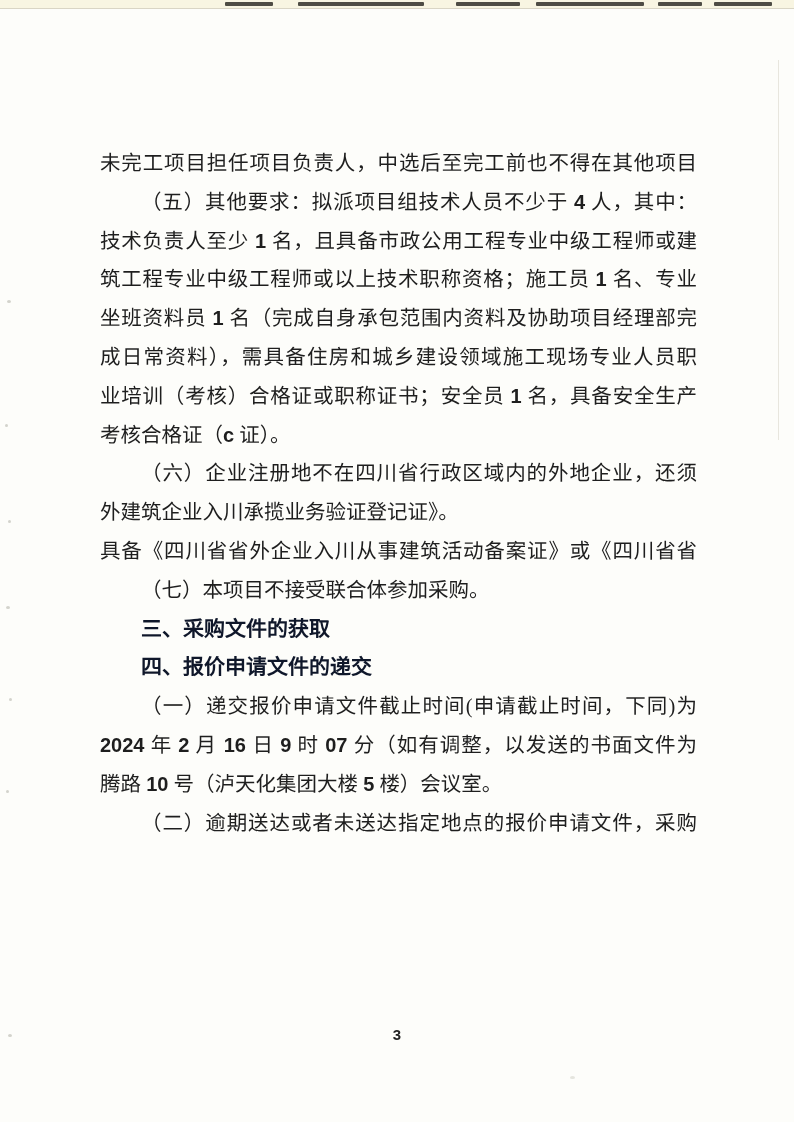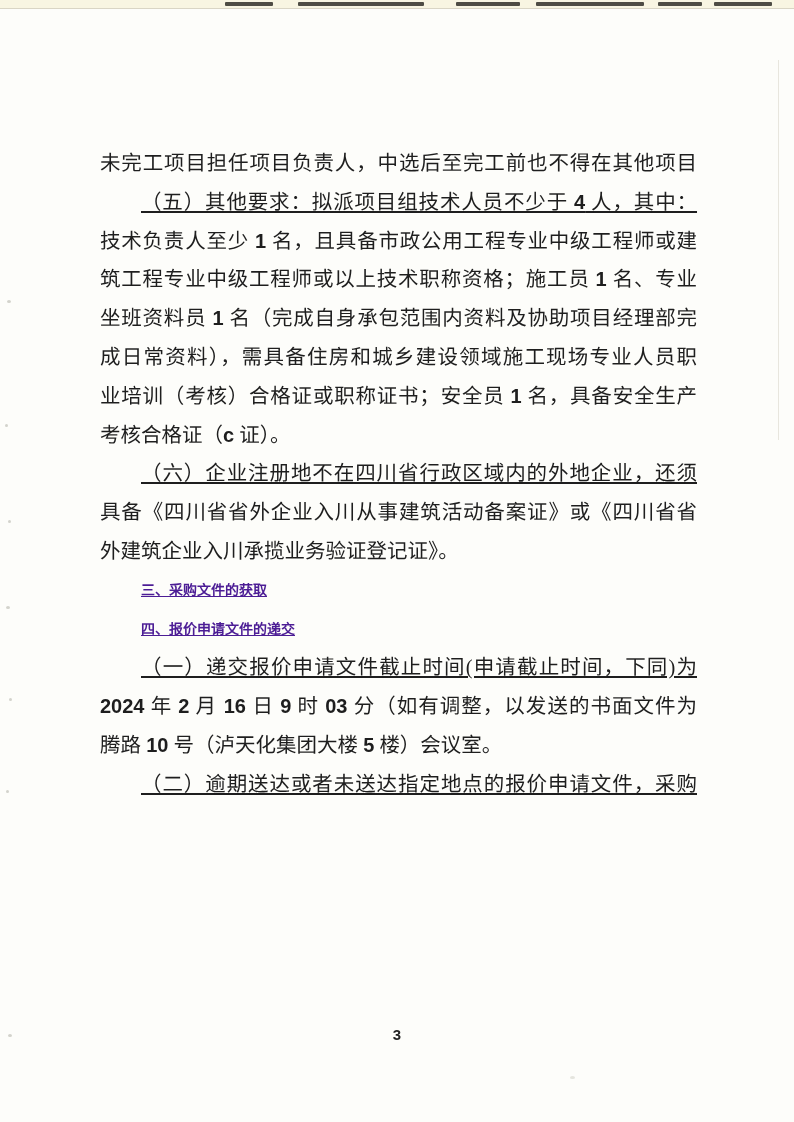--- a/index.html
+++ b/index.html
@@ -23,26 +23,26 @@
   .content { position:absolute; left:100px; top:144px; width:597px; }
   .line {
     height:38.8px;
     line-height:38.8px;
     font-size:20.5px;
     color:#1e1e1e;
     text-align:left;
     white-space:nowrap;
   }
   .line.jfull { white-space:normal; text-align:justify; text-align-last:justify; }
-  .line.indent { padding-left:41px;text-decoration:underline; }
+  .line.indent { padding-left:41px; }
   .line.heading {
     font-family:"Liberation Sans", sans-serif;
     font-weight:700;
-    font-size:14px;
-    color:#4c1d95;
+    font-size:21px;
+    color:#0f172a;
   }
   .run { white-space:pre-wrap; }
   .run.num {
     font-family:"Liberation Sans", sans-serif;
     font-weight:700;
     font-size:20px;
   }
   .run.u {
     text-decoration-thickness:2px;
     text-underline-offset:4px;
@@ -84,25 +84,26 @@
   <div class="content">
       <div class="line jfull"><span class="run">未完工项目担任项目负责人，中选后至完工前也不得在其他项目</span></div>
       <div class="line indent jfull"><span class="run">（五）其他要求：拟派项目组技术人员不少于 </span><span class="run num">4</span><span class="run"> 人，其中：</span></div>
       <div class="line jfull"><span class="run">技术负责人至少 </span><span class="run num">1</span><span class="run"> 名，且具备市政公用工程专业中级工程师或建</span></div>
       <div class="line jfull"><span class="run">筑工程专业中级工程师或以上技术职称资格；施工员 </span><span class="run num">1</span><span class="run"> 名、专业</span></div>
       <div class="line jfull"><span class="run">坐班资料员 </span><span class="run num">1</span><span class="run"> 名（完成自身承包范围内资料及协助项目经理部完</span></div>
       <div class="line jfull"><span class="run">成日常资料），需具备住房和城乡建设领域施工现场专业人员职</span></div>
       <div class="line jfull"><span class="run">业培训（考核）合格证或职称证书；安全员 </span><span class="run num">1</span><span class="run"> 名，具备安全生产</span></div>
       <div class="line"><span class="run">考核合格证（</span><span class="run num">c</span><span class="run"> 证）。</span></div>
       <div class="line indent jfull"><span class="run">（六）企业注册地不在四川省行政区域内的外地企业，还须</span></div>
+      <div class="line"><span class="run">外建筑企业入川承揽业务验证登记证》。</span></div>
       <div class="line jfull"><span class="run">具备《四川省省外企业入川从事建筑活动备案证》或《四川省省</span></div>
-      <div class="line"><span class="run">外建筑企业入川承揽业务验证登记证》。</span></div>
+      <div class="line indent"><span class="run">（七）本项目不接受联合体参加采购。</span></div>
       <div class="line heading indent"><span class="run">三、采购文件的获取</span></div>
       <div class="line heading indent"><span class="run">四、报价申请文件的递交</span></div>
       <div class="line indent jfull"><span class="run">（一）递交报价申请文件截止时间(申请截止时间，下同)为</span></div>
-      <div class="line jfull"><span class="run num u">2024</span><span class="run"> 年 </span><span class="run num u">2</span><span class="run"> 月</span><span class="run num u"> 16 </span><span class="run">日 </span><span class="run num">9</span><span class="run"> 时 </span><span class="run num">03</span><span class="run"> 分（如有调整，以发送的书面文件为</span></div>
+      <div class="line jfull"><span class="run num u">2024</span><span class="run"> 年 </span><span class="run num u">2</span><span class="run"> 月</span><span class="run num u"> 16 </span><span class="run">日 </span><span class="run num">9</span><span class="run"> 时 </span><span class="run num">07</span><span class="run"> 分（如有调整，以发送的书面文件为</span></div>
       <div class="line"><span class="run u">腾路 </span><span class="run num u">10</span><span class="run u"> 号（泸天化集团大楼 </span><span class="run num u">5</span><span class="run u"> 楼）会议室。</span></div>
       <div class="line indent jfull"><span class="run">（二）逾期送达或者未送达指定地点的报价申请文件，采购</span></div>
     </div>
 
   <div class="pagenum">3</div>
 
 </div>
 
 </body></html>

